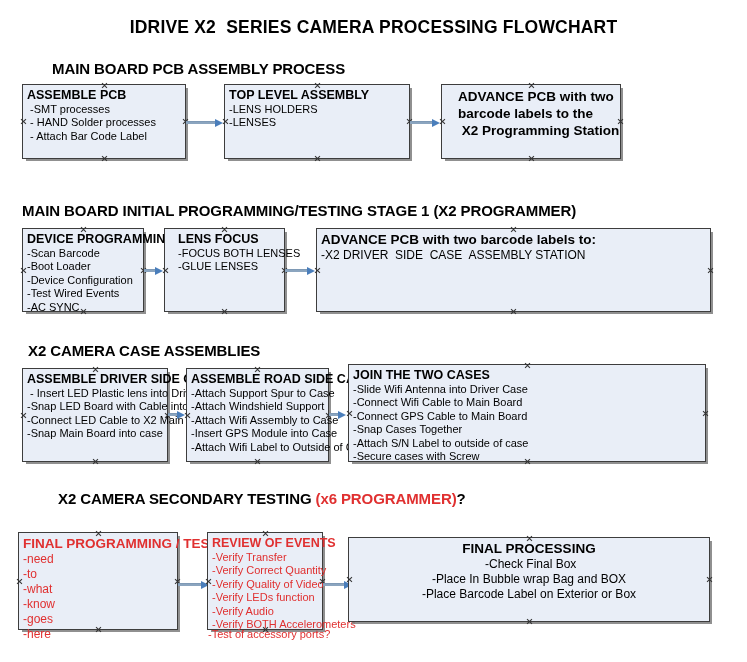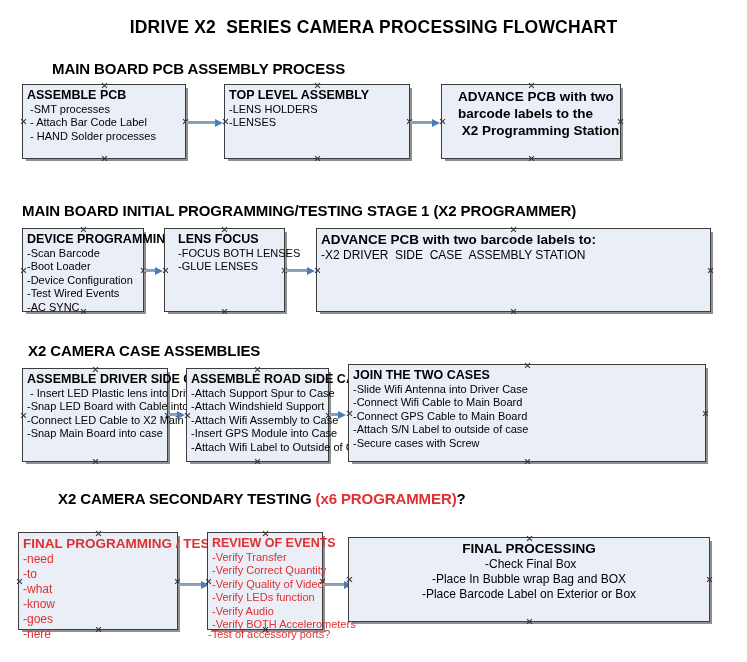--- a/index.html
+++ b/index.html
@@ -137,22 +137,22 @@
 
   <div class="doc-title">IDRIVE X2  SERIES CAMERA PROCESSING FLOWCHART</div>
 
   <div class="section-heading" style="left:24px; top:60px;margin-left:28px;">
     <span>MAIN BOARD PCB ASSEMBLY PROCESS</span>
   </div>
 
   <div class="pbox" style="left:22px; top:84px; width:164px; height:75px;">
     <span class="btitle">ASSEMBLE PCB</span>
     <span class="bline"> -SMT processes</span>
+    <span class="bline"> - HAND Solder processes</span>
     <span class="bline"> - Attach Bar Code Label</span>
-    <span class="bline"> - HAND Solder processes</span>
     <span class="handle" style="left:50%; top:0;"></span>
     <span class="handle" style="left:50%; top:100%;"></span>
     <span class="handle" style="left:0; top:50%;"></span>
     <span class="handle" style="left:100%; top:50%;"></span>
   </div>
 
   <div class="conn" style="left:186px; top:121px; width:30px;">
     <span class="arrowhead"></span>
   </div>
 
@@ -259,20 +259,21 @@
 
   <div class="conn" style="left:329px; top:413px; width:10px;">
     <span class="arrowhead"></span>
   </div>
 
   <div class="pbox" style="left:348px; top:364px; width:358px; height:98px;">
     <span class="btitle">JOIN THE TWO CASES</span>
     <span class="bline">-Slide Wifi Antenna into Driver Case</span>
     <span class="bline">-Connect Wifi Cable to Main Board</span>
     <span class="bline">-Connect GPS Cable to Main Board</span>
+    <span class="bline">-Snap Cases Together</span>
     <span class="bline">-Attach S/N Label to outside of case</span>
     <span class="bline">-Secure cases with Screw</span>
     <span class="handle" style="left:50%; top:0;"></span>
     <span class="handle" style="left:50%; top:100%;"></span>
     <span class="handle" style="left:0; top:50%;"></span>
     <span class="handle" style="left:100%; top:50%;"></span>
   </div>
 
   <div class="section-heading" style="left:30px; top:490px;margin-left:28px;">
     <span>X2 CAMERA SECONDARY TESTING </span><span class="accent">(x6 PROGRAMMER)</span><span class="tail">?</span>

